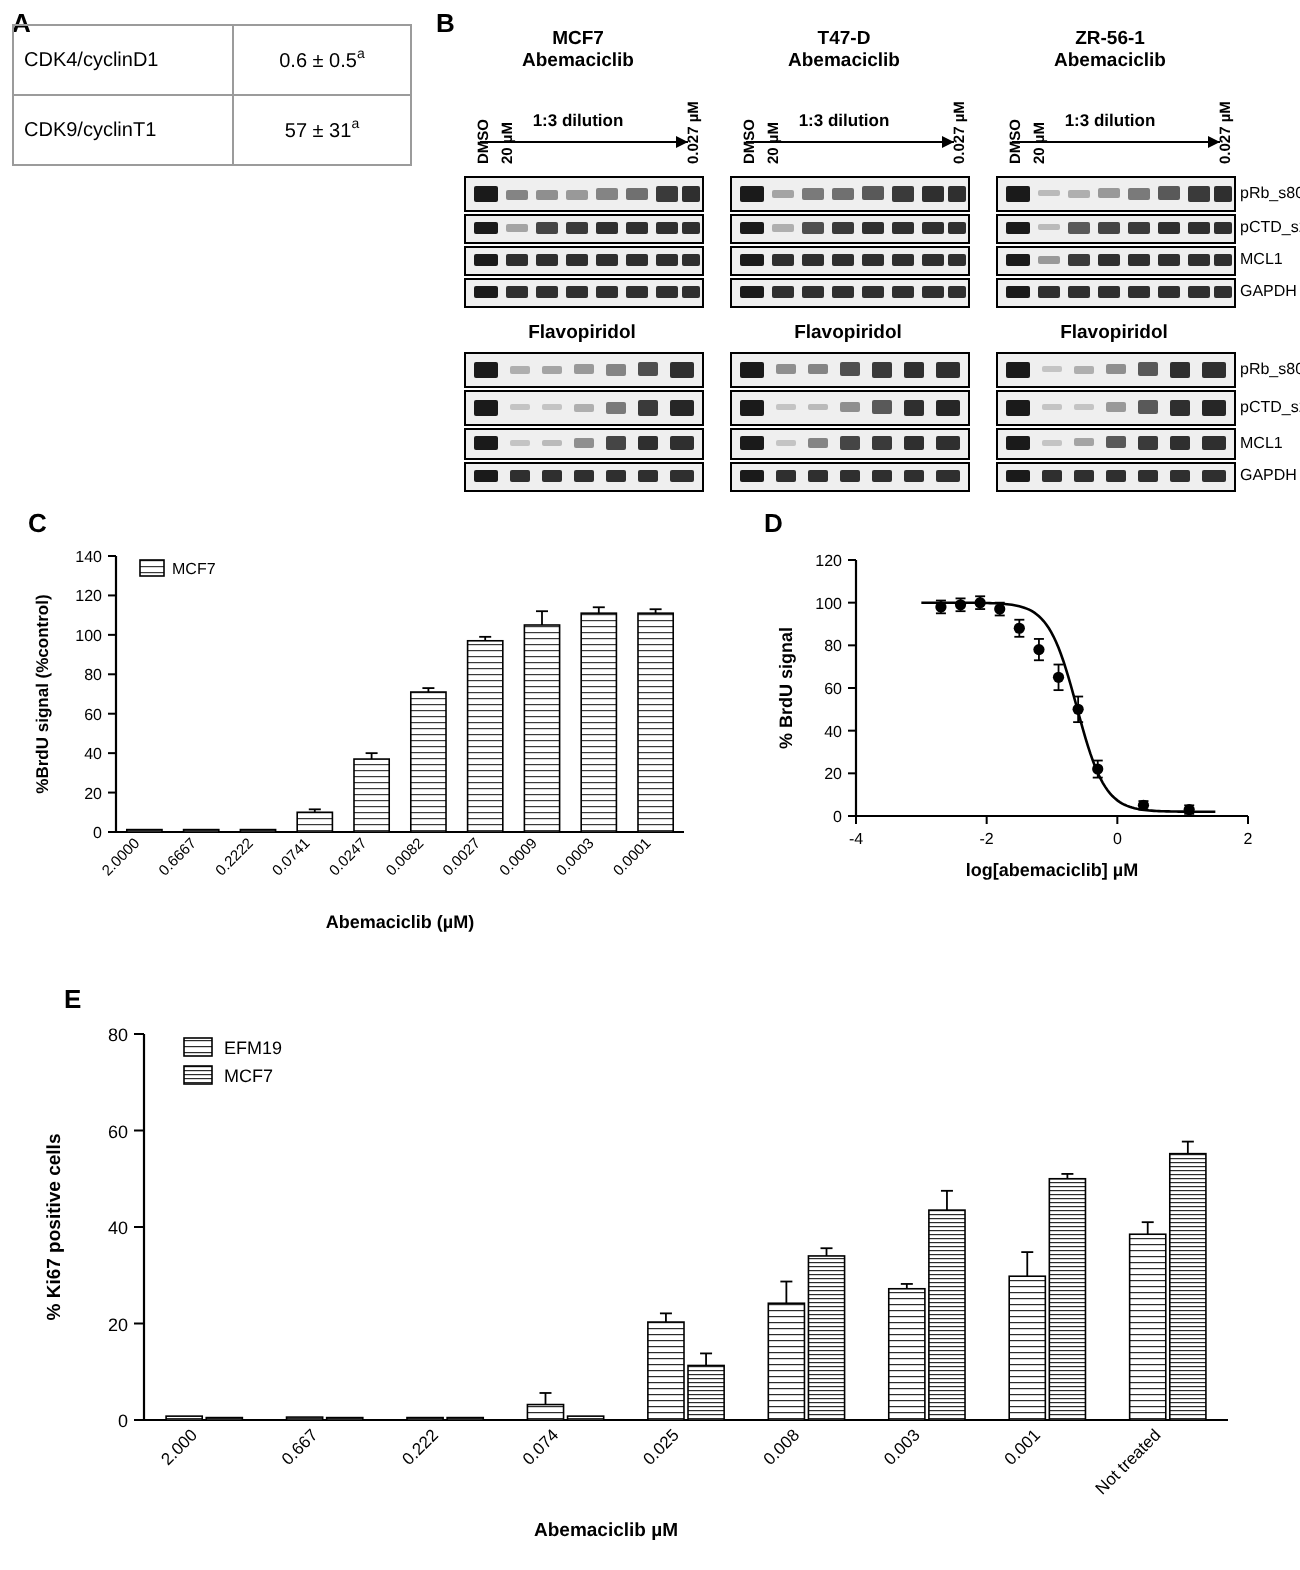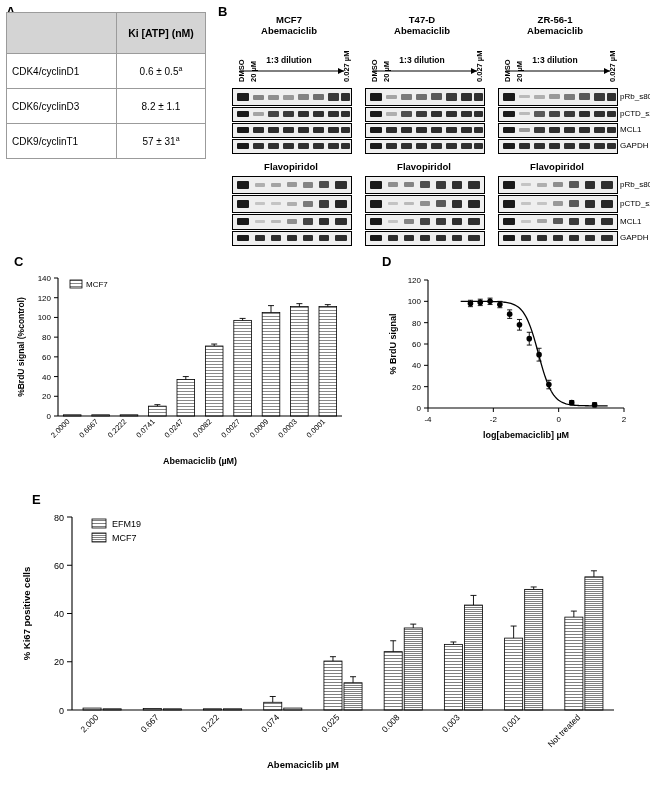--- a/index.html
+++ b/index.html
@@ -76,31 +76,23 @@
   svg text{font-family:"Liberation Sans", sans-serif;}
 </style>
 </head>
 <body>
 
 <div class="panel-letter" style="left:6px;top:4px;">A</div>
 
 <div id="panelA">
   <table>
     <tbody>
-        <tr>
-      <th></th>
-      <th>Ki [ATP] (nM)</th>
-    </tr>
     <tr>
       <td class="lbl">CDK4/cyclinD1</td>
       <td><span>0.6 ± 0.5</span><sup>a</sup></td>
-    </tr>
-    <tr>
-      <td class="lbl">CDK6/cyclinD3</td>
-      <td><span>8.2 ± 1.1</span><sup></sup></td>
     </tr>
     <tr>
       <td class="lbl">CDK9/cyclinT1</td>
       <td><span>57 ± 31</span><sup>a</sup></td>
     </tr>
   </tbody>
     </table>
 </div>
 
 <div class="panel-letter" style="left:218px;top:4px;">B</div>

